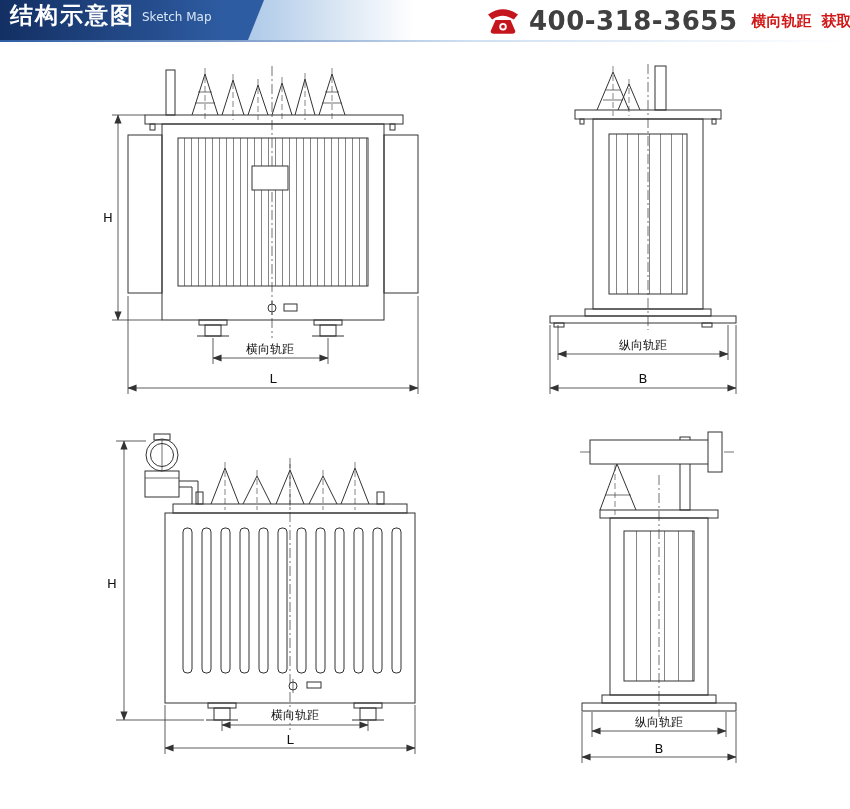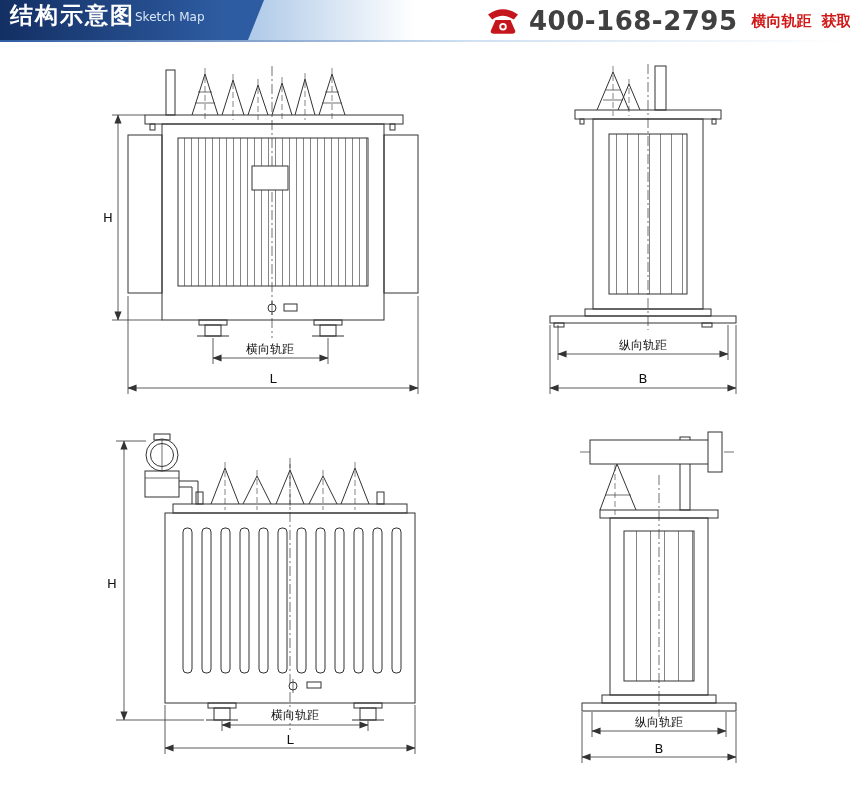--- a/index.html
+++ b/index.html
@@ -9,21 +9,21 @@
   
   .header { position:absolute; top:0; left:0; width:850px; height:42px; background:#fff; }
   .banner-light { position:absolute; left:0; top:0; width:432px; height:40px;
       background:linear-gradient(90deg,#4d7cb8 0%,#a9c6e6 55%,#ffffff 96%);
       clip-path:polygon(0 0,100% 0,calc(100% - 22px) 100%,0 100%); }
   .banner-dark { position:absolute; left:0; top:0; width:264px; height:40px;
       background:linear-gradient(90deg,#132f63 0%,#2e5ca2 85%);
       clip-path:polygon(0 0,100% 0,calc(100% - 16px) 100%,0 100%);
       display:flex; align-items:flex-start; }
   .title { color:#ffffff; font-size:23px; font-weight:bold; margin-left:10px; letter-spacing:2px; white-space:nowrap; }
-  .subtitle { color:#d9e7f6; font-size:12px; margin-top:10px; white-space:nowrap; }
+  .subtitle { color:#d9e7f6; font-size:12px; margin-left:7px; margin-top:10px; white-space:nowrap; }
   .header-underline { position:absolute; top:40px; left:0; width:850px; height:2px;
       background:linear-gradient(90deg,#2e5ca2,#cfe0f2 55%,#ffffff); }
 
   .phone-wrap { position:absolute; left:486px; top:0; height:42px; display:flex; align-items:center; }
   .phone-icon { width:34px; height:30px; margin-right:9px; }
   .phone-num { font-size:26px; font-weight:bold; color:#404040; letter-spacing:0.5px; white-space:nowrap; }
   .cta { display:flex; gap:10px; margin-left:14px; font-size:15px; font-weight:bold; color:#d01a1a; white-space:nowrap; }
 
   
   .drw { position:absolute; }
@@ -50,21 +50,21 @@
 
     <div class="phone-wrap">
       <svg class="phone-icon" viewBox="0 0 36 32">
         <g fill="#c5161d">
           <path d="M2,9 Q18,-2 34,9 L29.5,14.5 Q18,6.5 6.5,14.5 Z"></path>
           <path d="M10,15 L26,15 L31,26.5 Q31.5,29.5 28,29.5 L8,29.5 Q4.5,29.5 5,26.5 Z"></path>
         </g>
         <circle cx="18" cy="22" r="4" fill="#ffffff"></circle>
         <circle cx="18" cy="22" r="2" fill="#c5161d"></circle>
       </svg>
-      <span class="phone-num">400-168-2795</span>
+      <span class="phone-num">400-318-3655</span>
       <span class="cta">
         <span>横向轨距</span>
         <span>获取报价!</span>
       </span>
     </div>
     <div class="header-underline"></div>
   </div>
 
   <svg id="drw1" class="drw" width="345" height="345" viewBox="0 0 345 345">
     <defs>

